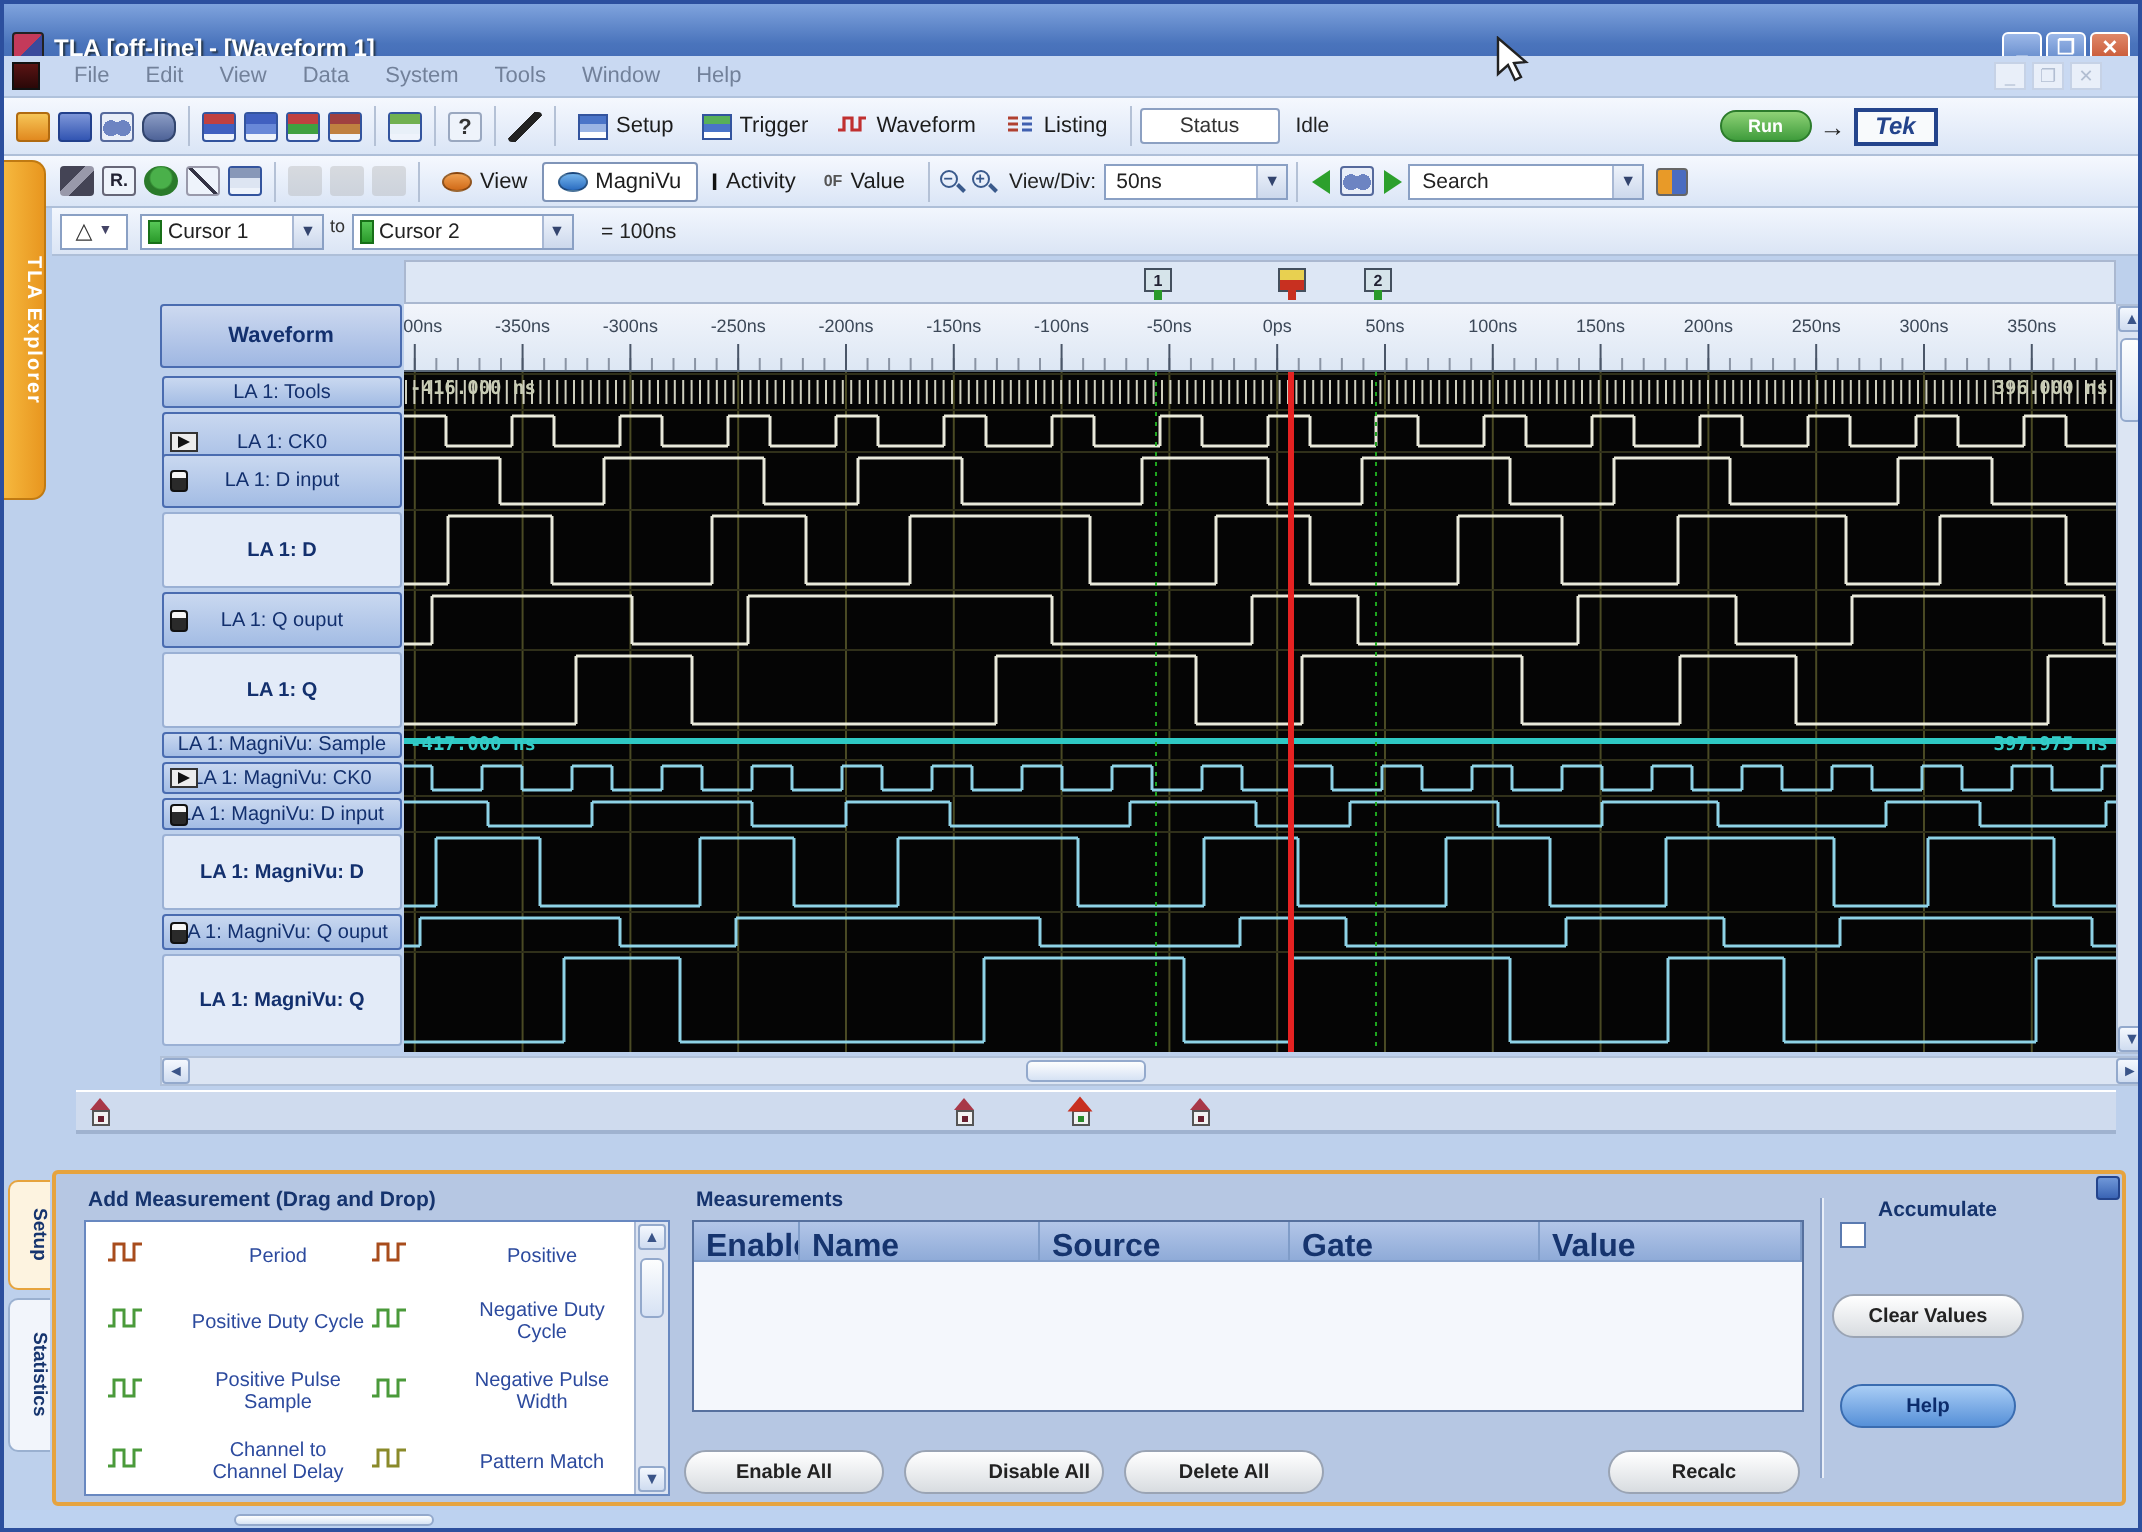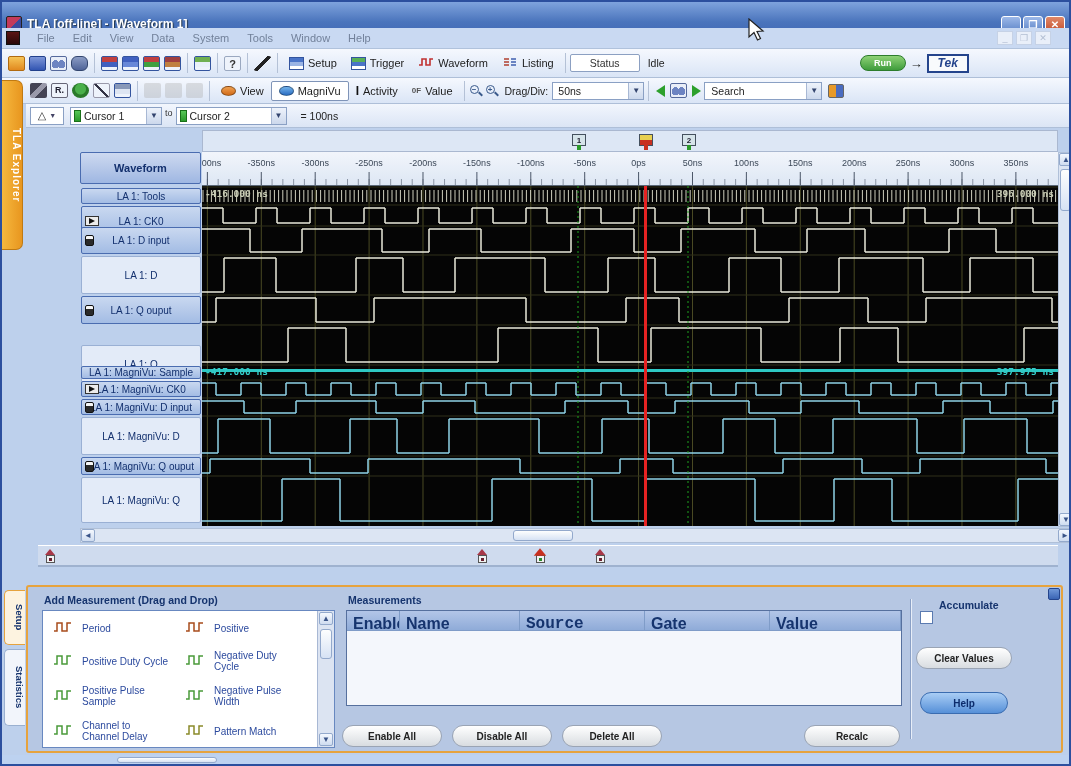--- a/index.html
+++ b/index.html
@@ -94,21 +94,21 @@
   .mkr .stem{position:absolute;left:4px;bottom:-5px;width:4px;height:5px;}
   .wf-header{left:78px;top:150px;width:121px;height:32px;
     background:linear-gradient(#cdd9f0,#9fb7e2);border:1px solid #4a6cb0;border-radius:2px;
     font-size:11px;font-weight:bold;color:#13306e;text-align:center;line-height:30px;}
   .ruler{left:200px;top:150px;width:856px;height:34px;background:linear-gradient(#f2f5fb,#dde7f4);
     border-bottom:1px solid #5a6878;}
   .wave-canvas{left:200px;top:184px;width:856px;height:340px;background:#050505;}
   .wave-label{position:absolute;left:79px;width:120px;border-radius:2px;
     font-size:10px;color:#13306e;display:flex;align-items:center;justify-content:center;position:absolute;}
   .wave-label.dark{background:linear-gradient(#c9d8f0,#a3bce4);border:1px solid #4a6cb0;}
-  .wave-label.light{background:#e3ebf8;border:1px solid #9ab0d4;}
+  .wave-label.light{background:#e3ebf8;border:1px solid #9ab0d4;font-weight:bold;}
   .wl-icon{position:absolute;left:3px;}
   .icon-clock{width:14px;height:10px;background:#ececec;border:1px solid #333;display:flex;align-items:center;justify-content:center;}
   .icon-clock i{width:0;height:0;border-left:6px solid #111;border-top:3px solid transparent;border-bottom:3px solid transparent;display:block;}
   .icon-probe{width:9px;height:11px;border-radius:2px;border:1px solid #111;
     background:linear-gradient(#f6f6f6 0 3px,#2a2a2a 3px);}
   
   .vscroll{left:1056px;top:150px;width:15px;height:375px;background:#dce5f3;border:1px solid #b0c0d8;}
   .hscroll{left:78px;top:526px;width:993px;height:15px;background:#dce5f3;border:1px solid #b0c0d8;}
   .sb-arrow{position:absolute;width:14px;height:13px;background:linear-gradient(#f4f8fe,#cfdcf0);
     border:1px solid #93a9cc;color:#3a5488;font-size:8px;text-align:center;line-height:12px;border-radius:2px;}
@@ -123,21 +123,21 @@
     border:2px solid #e6a33e;border-radius:3px;}
   .side-tab{left:2px;width:21px;writing-mode:vertical-rl;text-align:center;
     font-size:9.5px;font-weight:bold;color:#16346e;border-radius:5px 0 0 5px;}
   .side-tab.sel{top:588px;height:55px;background:#fdf3e0;border:1px solid #e6a33e;border-right:none;}
   .side-tab.uns{top:647px;height:77px;background:#f2f5fb;border:1px solid #9ab0d0;border-right:none;}
   .ptitle{position:absolute;font-size:10.5px;font-weight:bold;color:#16346e;}
   .addlist{position:absolute;left:14px;top:23px;width:293px;height:138px;background:#fff;
     border:1px solid #6888c0;overflow:hidden;}
   .addlist-inner{position:absolute;left:0;top:0;width:274px;padding:8px 0 0 10px;
     display:grid;grid-template-columns:132px 132px;row-gap:13px;}
-  .mitem{display:flex;align-items:center;gap:10px;}
+  .mitem{display:flex;align-items:center;gap:23px;text-align:center;}
   .mitem .lbl{font-size:10px;color:#2c4a9e;width:88px;line-height:11px;}
   .lscroll{position:absolute;right:0;top:0;width:17px;height:100%;background:#dce4f2;border-left:1px solid #a8b8d4;}
   .meas-table{position:absolute;left:318px;top:23px;width:556px;height:96px;background:#f4f7fc;border:1px solid #56709e;}
   .mt-header{display:flex;height:20px;background:linear-gradient(#b3c6e8,#8fabd8);border-bottom:1px solid #7f9cc8;}
   .mt-hcell{font-size:16px;font-weight:bold;color:#16346e;padding:4px 0 0 6px;border-right:1px solid #7f9cc8;overflow:hidden;}
   .pill{position:absolute;height:22px;border-radius:11px;border:1px solid #9aa4b4;
     background:linear-gradient(#ffffff,#d8dce0);font-size:10px;font-weight:bold;color:#222;
     text-align:center;font-family:"Liberation Sans",sans-serif;}
   .help-btn{background:linear-gradient(#a9cdf5,#5690d8);border:1px solid #3a6cb0;color:#0c2c6c;}
   .psep{position:absolute;left:882px;top:12px;width:2px;height:140px;
@@ -288,21 +288,21 @@
     </div>
     <div class="vsep"></div>
     <div class="zoomico">
         <b>−</b>
         <i></i>
       </div>
     <div class="zoomico">
         <b>+</b>
         <i></i>
       </div>
-    <div style="font-size:10.5px;color:#222;margin:0 4px;">Drag/Div:</div>
+    <div style="font-size:10.5px;color:#222;margin:0 4px;">View/Div:</div>
     <div class="combo" style="width:92px;padding-left:5px;">
       <span>50ns</span>
       <span class="arr">▼</span>
     </div>
     <div class="vsep"></div>
     <div class="garrow left"></div>
     <div class="tbico ico-find"></div>
     <div class="garrow right"></div>
     <div class="combo" style="width:118px;padding-left:6px;">
       <span>Search</span>
@@ -473,21 +473,21 @@
         <span class="wl-icon icon-probe"></span>
         <span>LA 1: D input</span>
       </div>
       <div class="wave-label light" style="top: 254px; height: 38px;">
         <span>LA 1: D</span>
       </div>
       <div class="wave-label dark" style="top: 294px; height: 28px;">
         <span class="wl-icon icon-probe"></span>
         <span>LA 1: Q ouput</span>
       </div>
-      <div class="wave-label light" style="top: 324px; height: 38px; margin-top: 19px;">
+      <div class="wave-label light" style="top: 324px; height: 38px;">
         <span>LA 1: Q</span>
       </div>
       <div class="wave-label dark" style="top: 364px; height: 13px;">
         <span>LA 1: MagniVu: Sample</span>
       </div>
       <div class="wave-label dark" style="top: 379px; height: 16px;">
         <span class="wl-icon icon-clock">
           <i></i>
         </span>
         <span>LA 1: MagniVu: CK0</span>
@@ -660,27 +660,27 @@
         <div class="sb-thumb" style="left:2px;top:18px;width:12px;height:30px;"></div>
         <div class="sb-arrow" style="left:1px;bottom:1px;width:14px;">▼</div>
       </div>
     </div>
 
     <div class="ptitle" style="left:320px;top:7px;">Measurements</div>
     <div class="meas-table">
       <div class="mt-header" id="tableHeader">
           <div class="mt-hcell" style="width: 53px;">Enable</div>
           <div class="mt-hcell" style="width: 120px;">Name</div>
-          <div class="mt-hcell" style="width: 125px; font-family: Liberation Mono, monospace;">Source</div>
+          <div class="mt-hcell" style="width: 125px;">Source</div>
           <div class="mt-hcell" style="width: 125px;">Gate</div>
           <div class="mt-hcell" style="width: 131px;">Value</div>
         </div>
     </div>
     <button class="pill" style="left:314px;top:138px;width:100px;">Enable All</button>
-    <button class="pill" style="left:424px;top:138px;width:100px;">Disable All</button>
+    <button class="pill" style="left:424px;top:138px;width:100px;text-align:right;">Disable All</button>
     <button class="pill" style="left:534px;top:138px;width:100px;">Delete All</button>
     <button class="pill" style="left:776px;top:138px;width:96px;">Recalc</button>
 
     <div class="psep"></div>
 
     <div class="checkbox" style="left:892px;top:24px;"></div>
     <div class="ptitle" style="left:911px;top:12px;">Accumulate</div>
     <button class="pill" style="left:888px;top:60px;width:96px;">Clear Values</button>
     <button class="pill help-btn" style="left:892px;top:105px;width:88px;">Help</button>
   </div>

